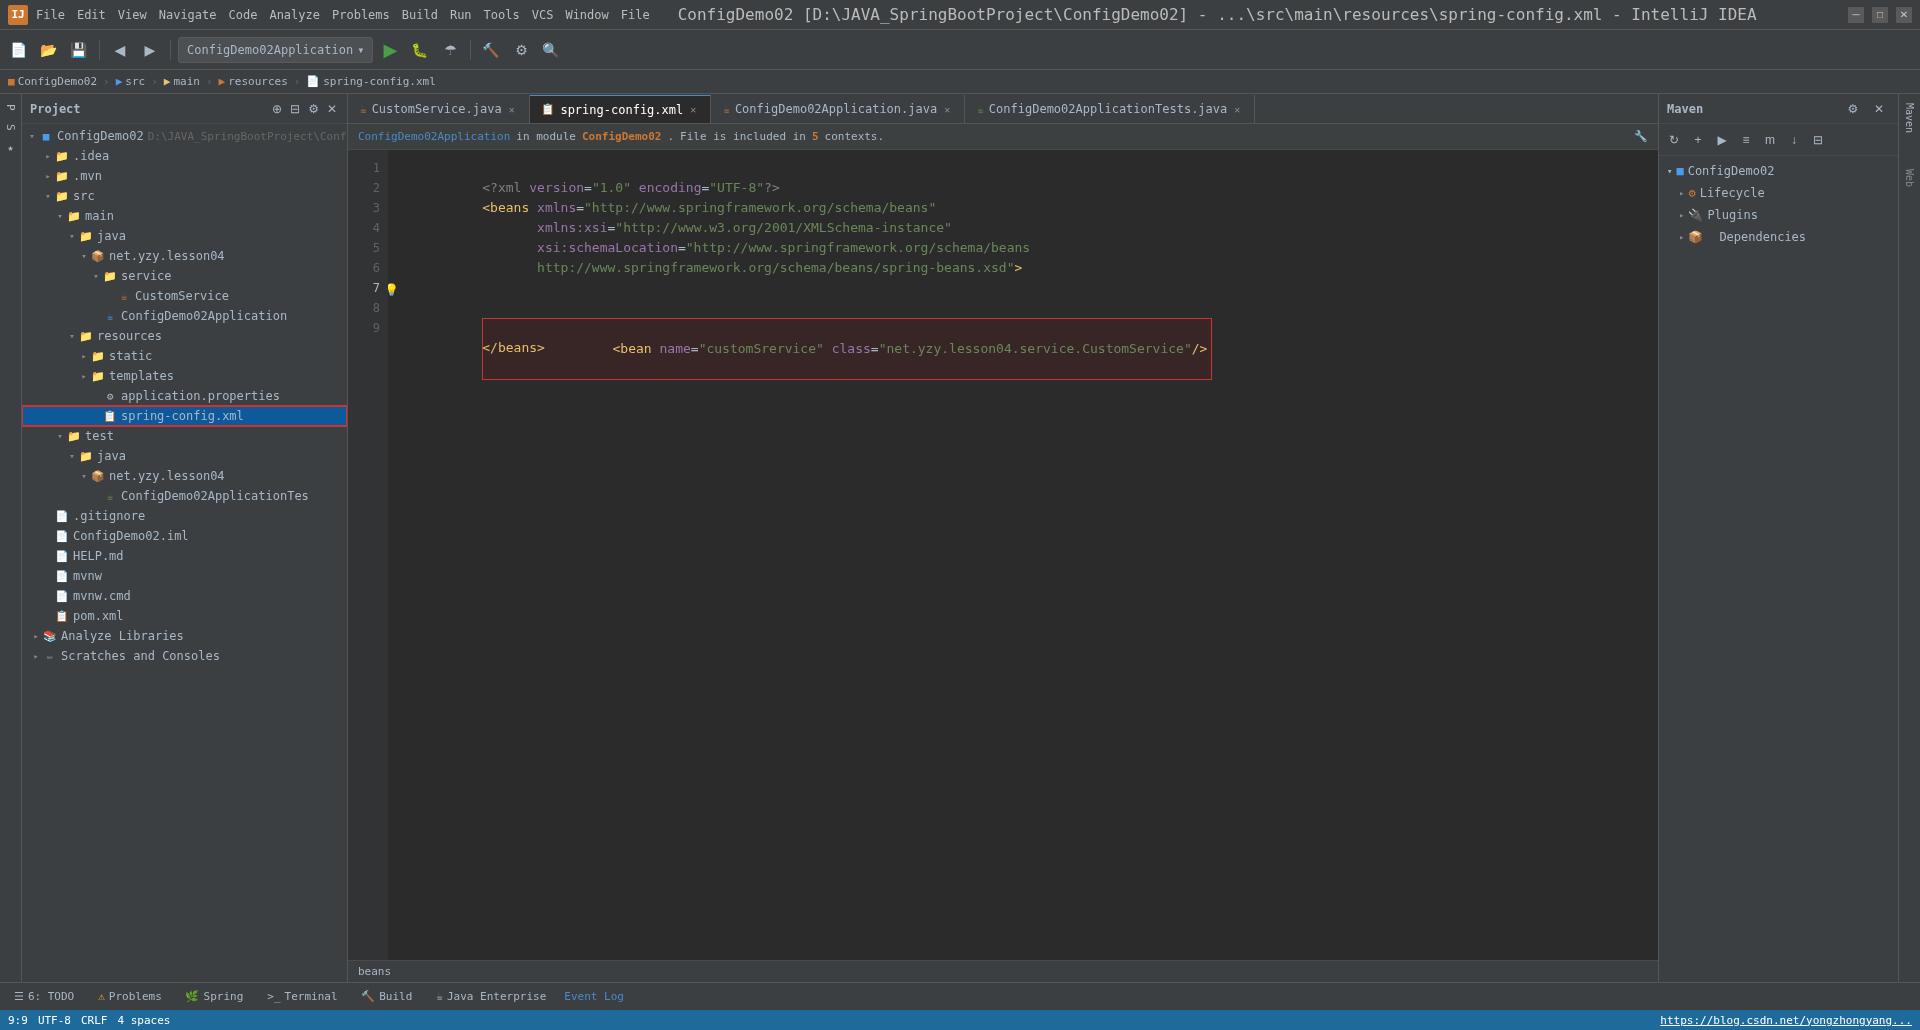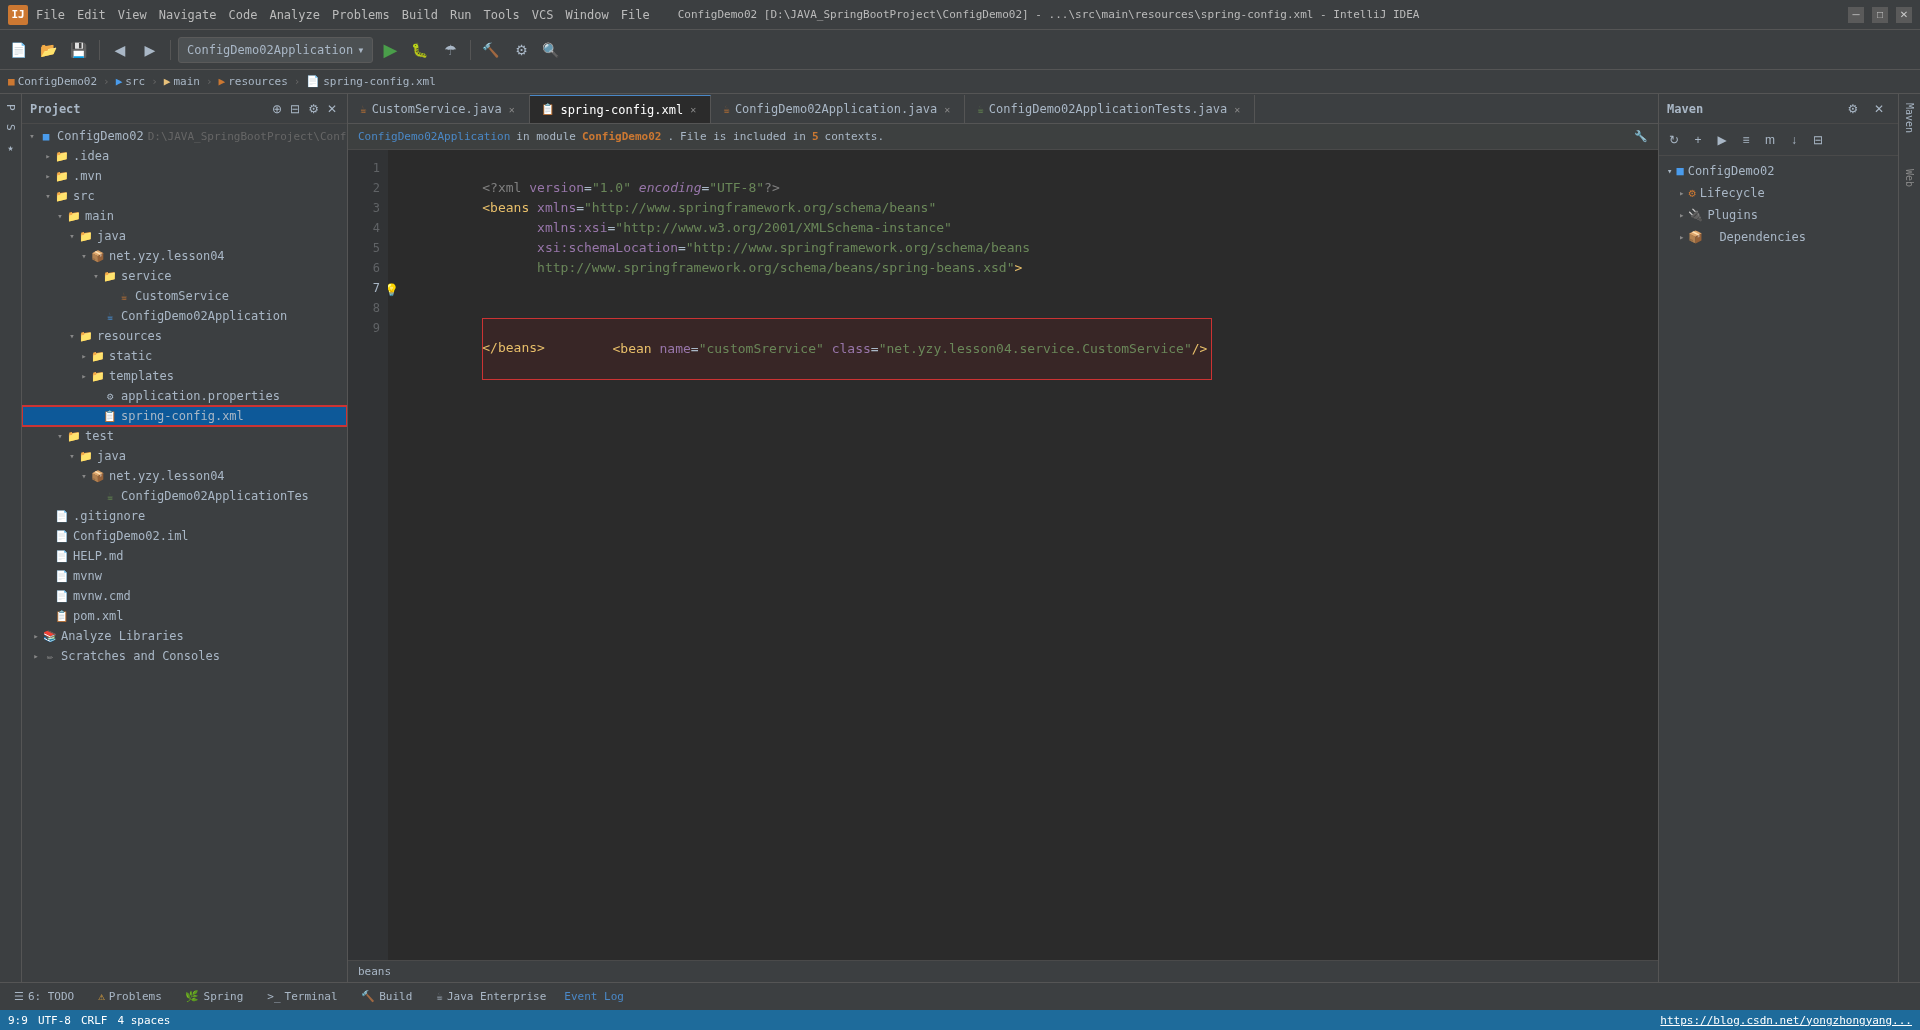--- a/index.html
+++ b/index.html
@@ -34,21 +34,21 @@
     .title-bar-menu {
       display: flex;
       gap: 12px;
       font-size: 12px;
       color: #bbbbbb;
     }
     .title-bar-menu span {
       cursor: pointer;
     }
     .title-bar-title {
-      font-size: 11px;
+      font-size: 16px;
       color: #bbbbbb;
       margin-left: 20px;
     }
     .title-bar-controls {
       display: flex;
       gap: 8px;
     }
     .title-btn {
       width: 16px;
       height: 16px;
@@ -832,21 +832,21 @@
         <div class="line-num">4</div>
         <div class="line-num">5</div>
         <div class="line-num">6</div>
         <div class="line-num active">7</div>
         <div class="line-num">8</div>
         <div class="line-num">9</div>
       </div>
       <div class="code-content">
 
         <div class="code-line">
-          <span style="color:#808080;">&lt;?xml </span><span style="color:#9876aa;">version</span><span style="color:#a9b7c6;">=</span><span style="color:#6a8759;">"1.0"</span><span style="color:#9876aa;font-style:italic;"> encoding</span><span style="color:#a9b7c6;">=</span><span style="color:#6a8759;">"UTF-8"</span><span style="color:#808080;">?&gt;</span>
+          <span style="color:#808080;">&lt;?xml </span><span style="color:#9876aa;">version</span><span style="color:#a9b7c6;">=</span><span style="color:#6a8759;">"1.0"</span><span style="color:#9876aa;"> encoding</span><span style="color:#a9b7c6;">=</span><span style="color:#6a8759;">"UTF-8"</span><span style="color:#808080;">?&gt;</span>
         </div>
 
         <div class="code-line">
           <span style="color:#e8bf6a;">&lt;</span><span style="color:#e8bf6a;">beans</span><span style="color:#9876aa;"> xmlns</span><span style="color:#a9b7c6;">=</span><span style="color:#6a8759;">"http://www.springframework.org/schema/beans"</span>
         </div>
 
         <div class="code-line">
           <span>       </span><span style="color:#9876aa;">xmlns:xsi</span><span style="color:#a9b7c6;">=</span><span style="color:#6a8759;">"http://www.w3.org/2001/XMLSchema-instance"</span>
         </div>
 

